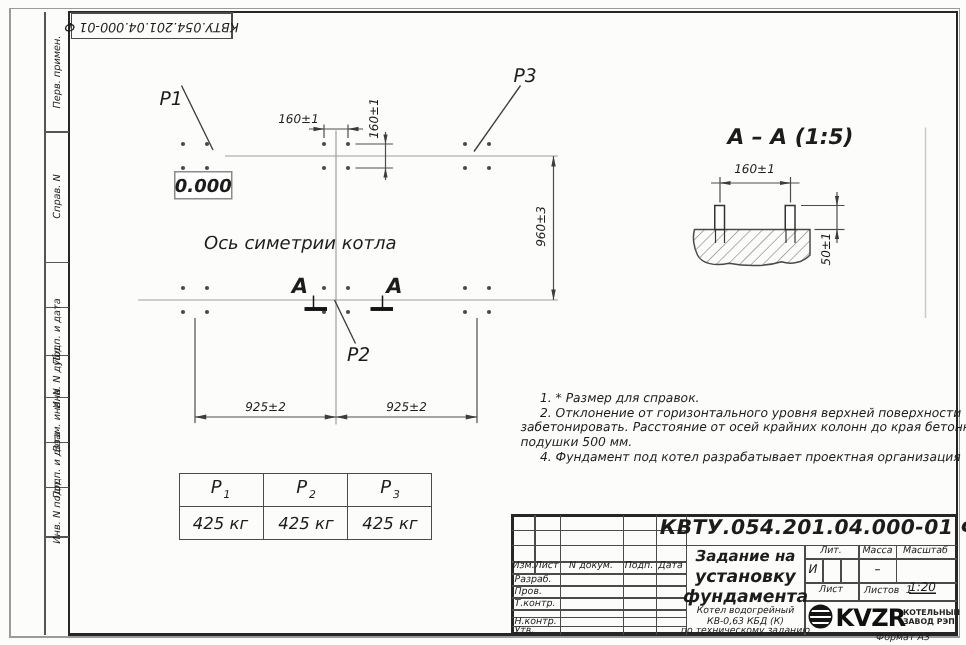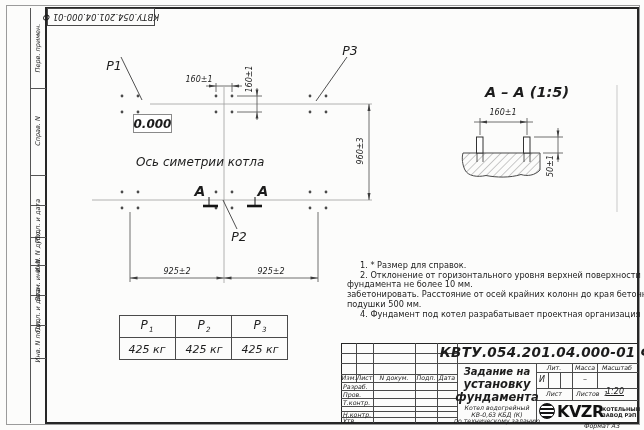--- a/index.html
+++ b/index.html
@@ -6,24 +6,24 @@
   .sheet{position:relative;width:644px;height:430px;background:#fcfcfb;
          font-family:"DejaVu Sans",sans-serif;color:#1c1c1c;overflow:hidden;}
   svg.linework{position:absolute;left:0;top:0;}
   .t{position:absolute;font-style:italic;white-space:nowrap;color:#1c1c1c;line-height:1;}
   .ctr{transform:translate(-50%,-50%);}
   .rotl{transform:translate(-50%,-50%) rotate(-90deg);}
   .rot180{transform:translate(-50%,-50%) rotate(180deg);}
   .dim{font-size:8px;}
   .lead{font-size:12.5px;}
   .b{font-weight:600;}
-  .levelbox{position:absolute;left:133px;top:114px;width:37px;height:17px;border:1px solid #8a8a8a;
+  .levelbox{position:absolute;left:116px;top:114px;width:37px;height:17px;border:1px solid #8a8a8a;
             background:#fff;display:flex;align-items:center;justify-content:center;
             font-style:italic;font-weight:600;font-size:12px;}
-  .notes{position:absolute;left:347px;top:261px;width:292px;font-size:8.2px;}
+  .notes{position:absolute;left:347px;top:261px;width:292px;font-size:8.2px;font-style:italic;}
   .notes div{line-height:9.7px;white-space:nowrap;}
   .notes .ind{text-indent:13px;}
   .tbt{font-size:6.3px;}
   .logo-circle{position:absolute;left:539px;top:403px;width:16px;height:16px;border-radius:50%;
      background:repeating-linear-gradient(180deg,#141414 0 2.4px,#ffffff 2.4px 4px);
      border:1px solid #141414;box-sizing:border-box;}
   .kvzr{position:absolute;left:557px;top:402px;font-size:16px;font-weight:800;letter-spacing:-0.5px;
         font-style:normal;color:#101010;}
   .co-desc{position:absolute;left:602px;top:406px;font-size:5.2px;line-height:6.2px;
            font-weight:700;font-style:normal;color:#222;}
@@ -211,21 +211,20 @@
   <div class="t ctr dim" style="left:271px;top:272px;">925±2</div>
   <div class="t rotl dim" style="left:361px;top:151px;">960±3</div>
 
   <div class="t ctr b" style="left:503px;top:92px;font-size:14.5px;margin-left:24px;">А – А (1:5)</div>
   <div class="t ctr dim" style="left:503px;top:113px;">160±1</div>
   <div class="t rotl dim" style="left:551px;top:166px;">50±1</div>
 
   <div class="notes">
     <div class="ind">1. * Размер для справок.</div>
     <div class="ind">2. Отклонение от горизонтального уровня верхней поверхности</div>
-    <div>фундамента не более 10 мм.</div>
     <div>забетонировать. Расстояние от осей крайних колонн до края бетонной</div>
     <div>подушки 500 мм.</div>
     <div class="ind">4. Фундамент под котел разрабатывает проектная организация</div>
   </div>
 
   <div class="t ctr" style="left:147px;top:326px;font-size:12px;"><span>Р</span> <sub>1</sub></div>
   <div class="t ctr" style="left:204px;top:326px;font-size:12px;"><span>Р</span> <sub>2</sub></div>
   <div class="t ctr" style="left:260px;top:326px;font-size:12px;"><span>Р</span> <sub>3</sub></div>
   <div class="t ctr" style="left:147px;top:349px;font-size:11px;">425 кг</div>
   <div class="t ctr" style="left:204px;top:349px;font-size:11px;">425 кг</div>

